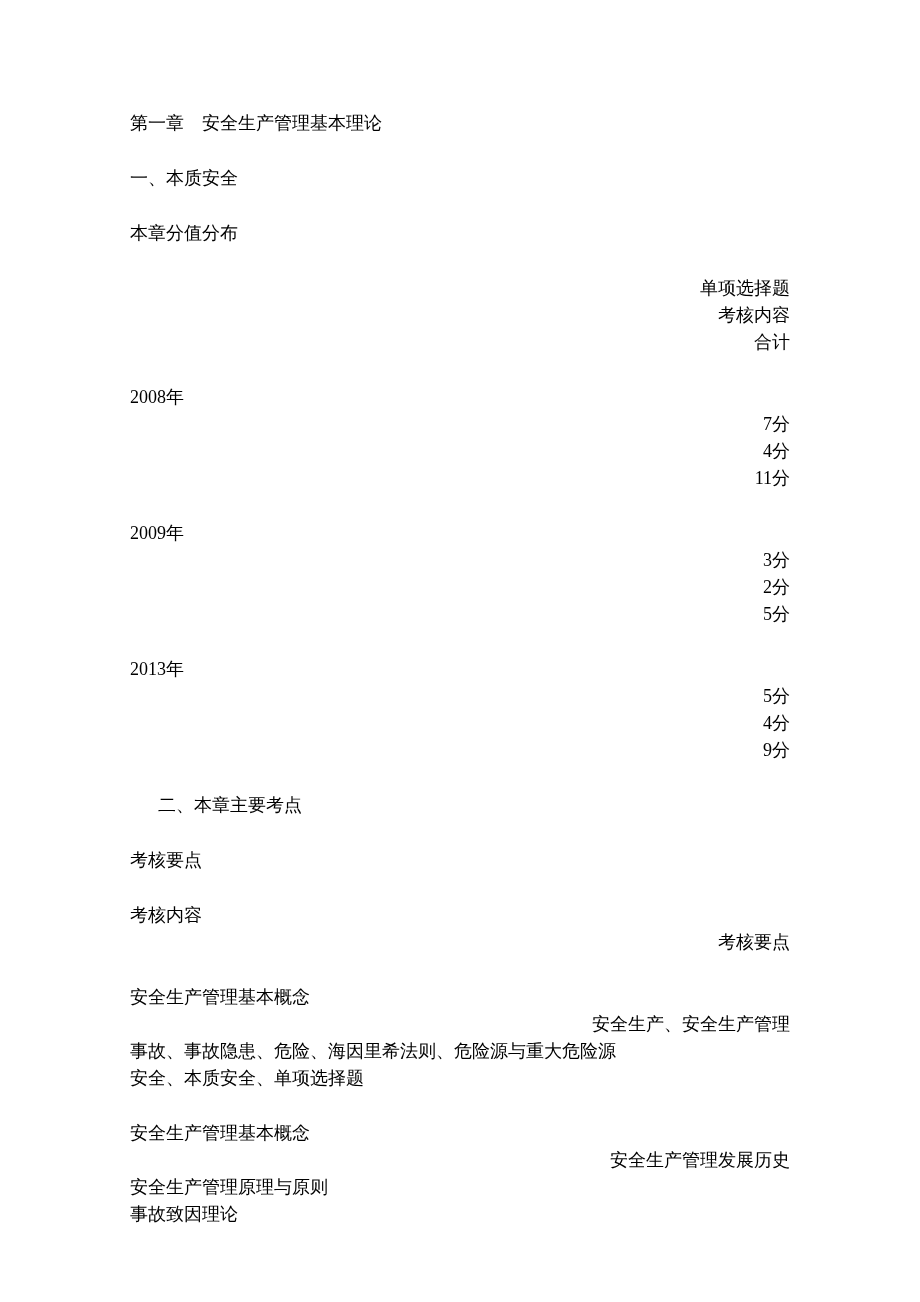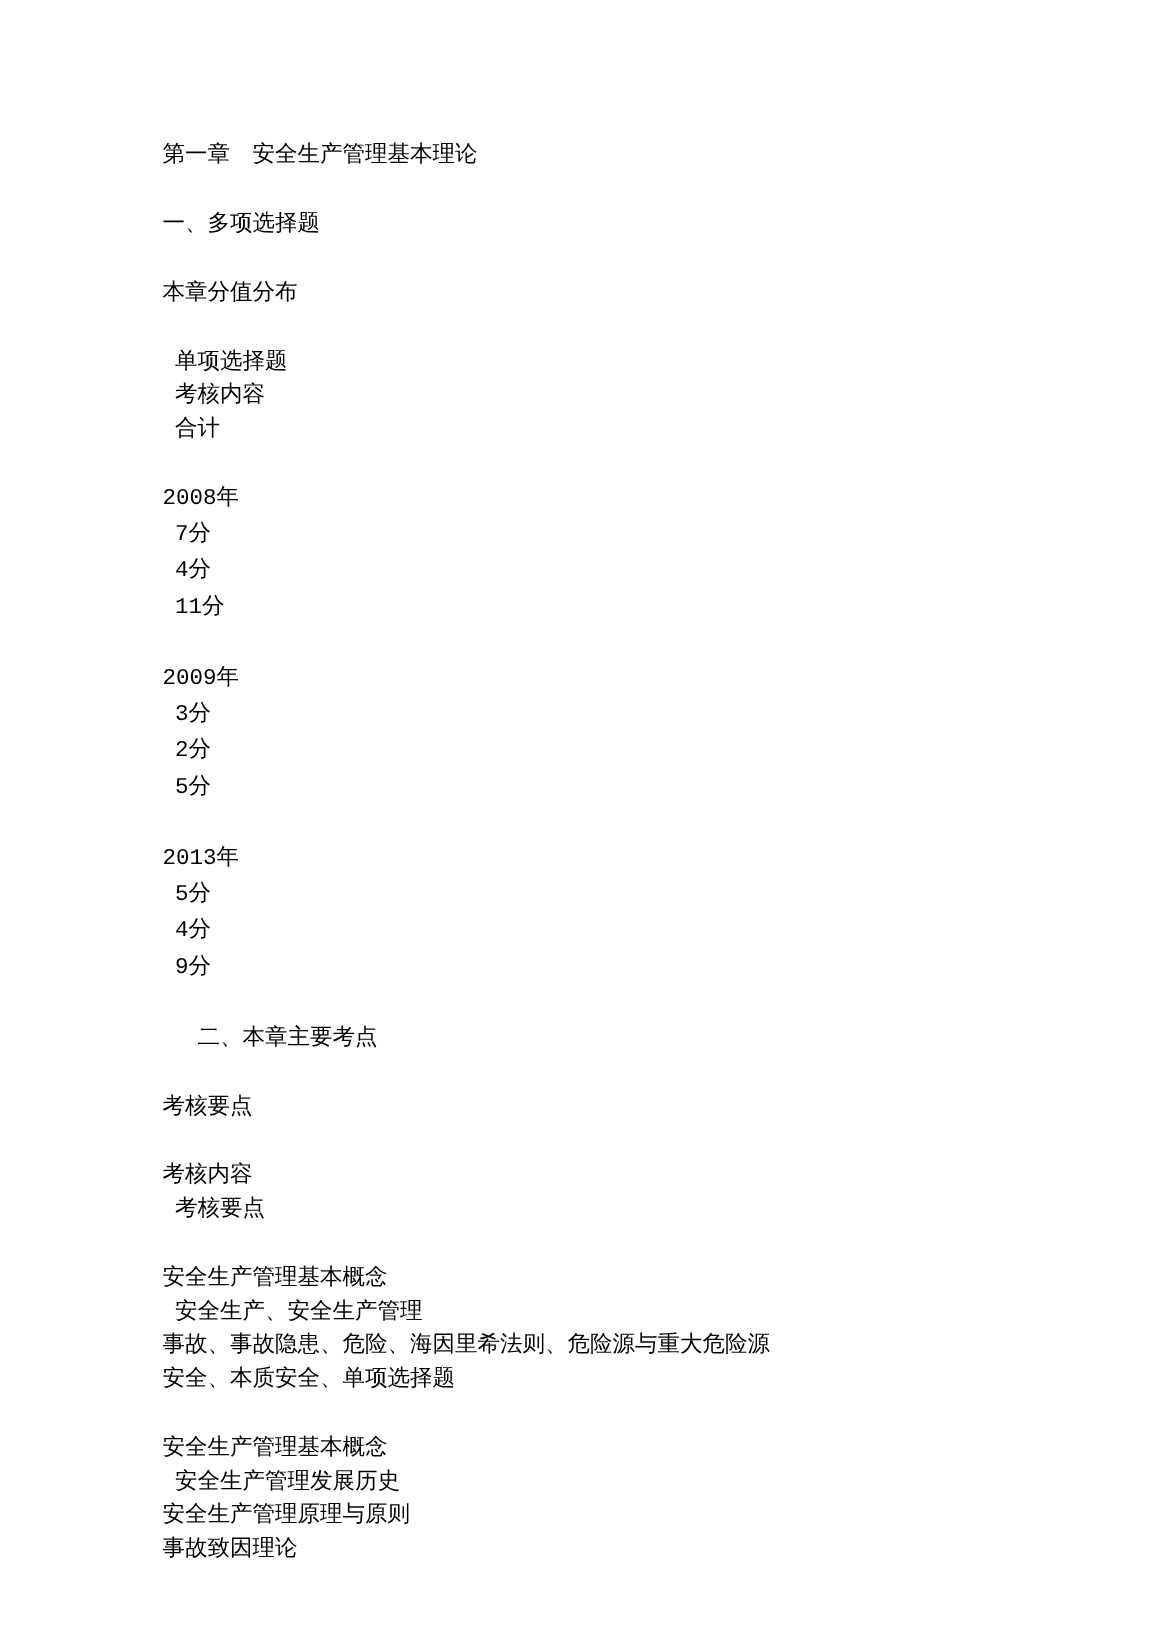--- a/index.html
+++ b/index.html
@@ -18,40 +18,41 @@
       line-height: 1.5;
     }
     .block {
       margin-bottom: 28px;
     }
     .line {
       display: block;
     }
     .indent {
       padding-left: 10px;
+      text-align: right;
     }
     .year-label {
       display: block;
     }
     .mixed {
       font-family: "SimSun", "宋体", serif;
     }
     .mixed .num {
-      font-family: Liberation Mono, monospace;
+      font-family: Liberation Serif, serif;
     }
   </style>
 </head>
 <body>
 
 <div class="block">
   <span class="line">第一章　安全生产管理基本理论</span>
 </div>
 
 <div class="block">
-  <span class="line">一、多项选择题</span>
+  <span class="line">一、本质安全</span>
 </div>
 
 <div class="block">
   <span class="line">本章分值分布</span>
 </div>
 
 <div class="block">
   <span class="line indent">单项选择题</span>
   <span class="line indent">考核内容</span>
   <span class="line indent">合计</span>

